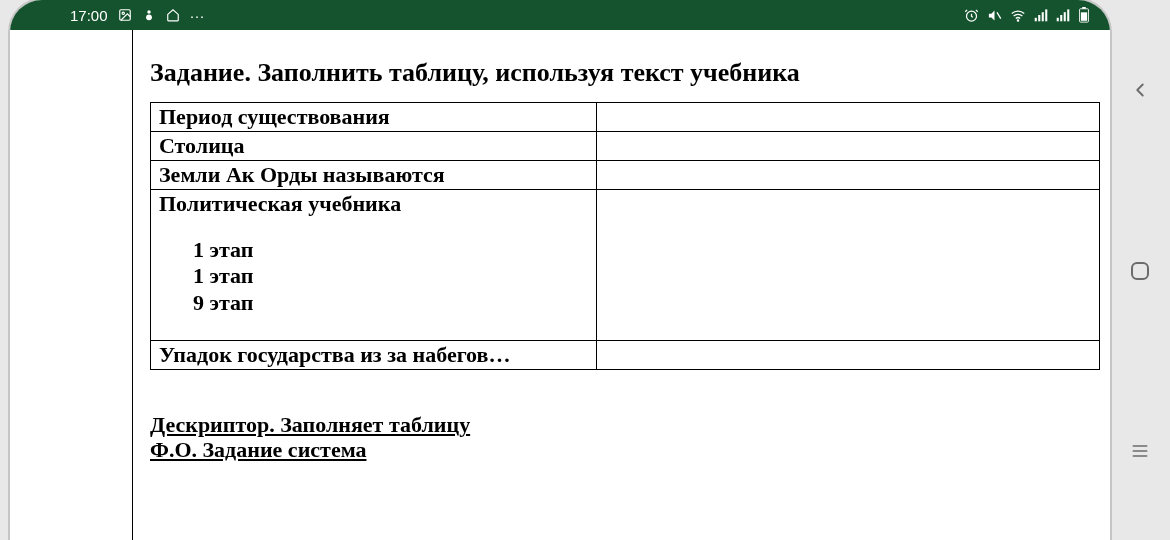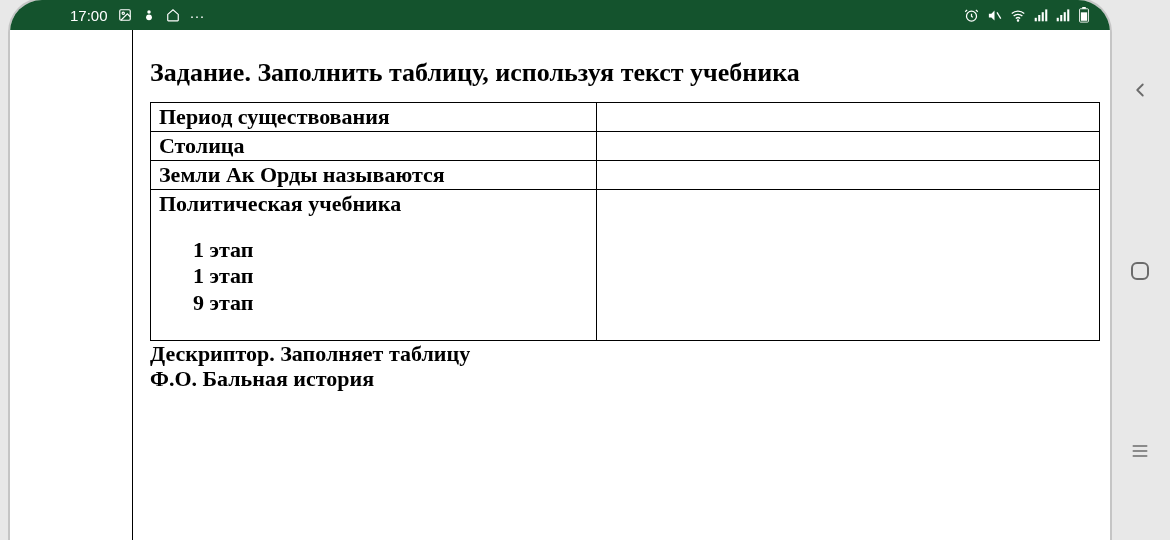--- a/index.html
+++ b/index.html
@@ -70,23 +70,25 @@
     vertical-align: top;
   }
   table.worksheet td.answer { width: 53%; }
 
   .stages { padding-left: 34px; font-weight: bold; font-size: 22px; line-height: 1.2; }
   .stages div { margin: 0; }
   .polit-cell .pol-title { margin-bottom: 20px; }
   .polit-cell { padding-bottom: 24px !important; }
 
   .descriptor {
+    margin-top: 42px;
     font-size: 22px;
     font-weight: bold;
     line-height: 1.15;
+    text-decoration: underline;
   }
 
   .side-btns {
     position: absolute;
     right: 0; top: 0; bottom: 0;
     width: 60px;
     display: flex;
     flex-direction: column;
     align-items: center;
     justify-content: space-around;
@@ -191,26 +193,30 @@
           <td class="polit-cell">
             <div class="pol-title">Политическая учебника</div>
             <div class="stages">
               <div>1 этап</div>
               <div>1 этап</div>
               <div>9 этап</div>
             </div>
           </td>
           <td class="answer"></td>
         </tr>
+        <tr>
+          <td>Упадок государства из за набегов…</td>
+          <td class="answer"></td>
+        </tr>
       </tbody>
         </table>
 
       <div class="descriptor">
         <div>Дескриптор. Заполняет таблицу</div>
-        <div>Ф.О. Бальная история</div>
+        <div>Ф.О. Задание система</div>
       </div>
 
     </div>
   </div>
 </div>
 
 <div class="side-btns">
   <span>
     <svg width="22" height="22" viewBox="0 0 24 24" fill="none" stroke="#6b6b6b" stroke-width="2" stroke-linecap="round" stroke-linejoin="round">
         <polyline points="15 18 9 12 15 6"></polyline>

